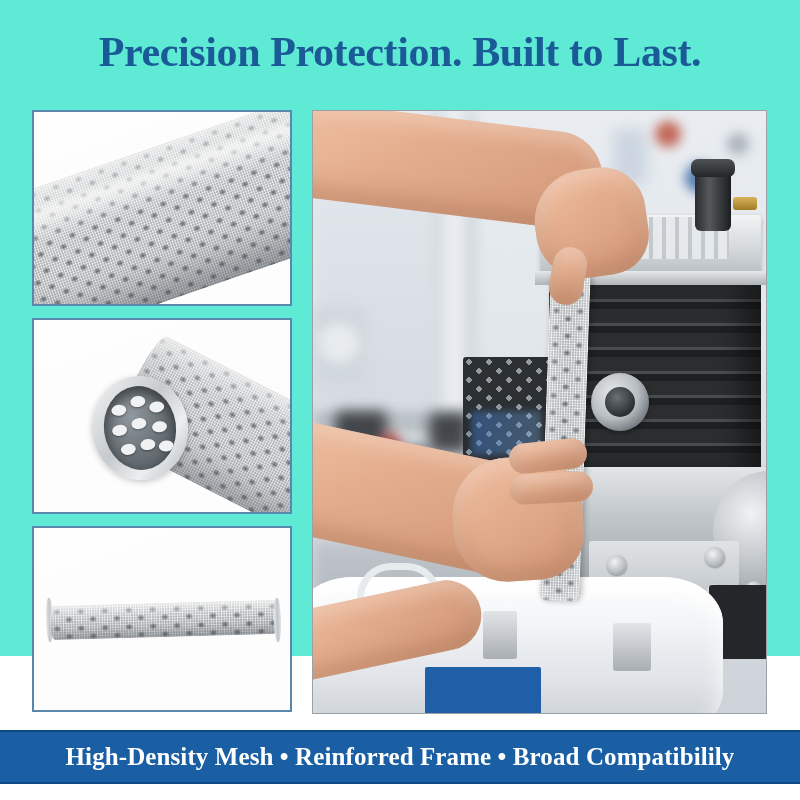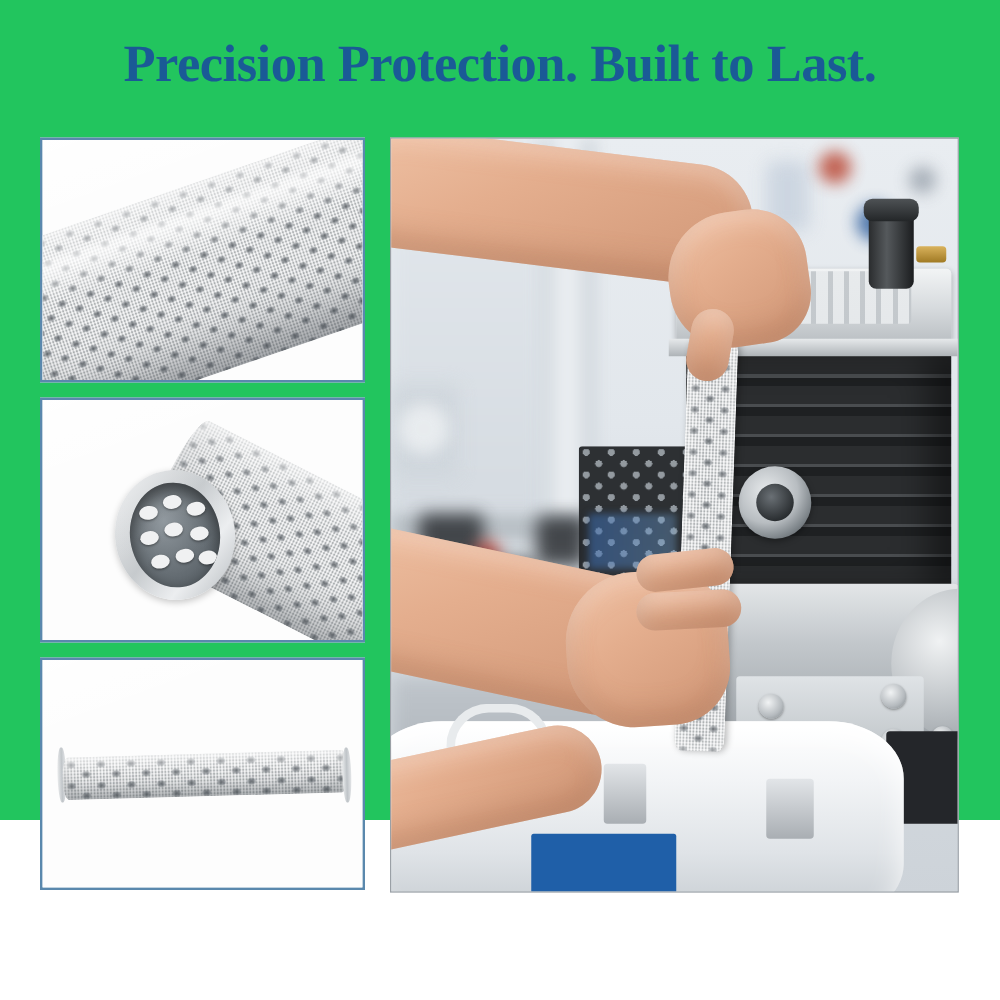--- a/index.html
+++ b/index.html
@@ -12,21 +12,21 @@
     height: 800px;
     overflow: hidden;
     font-family: "Liberation Serif", serif;
     position: relative;
   }
 
   #infographic {
     position: absolute;
     left: 0; top: 0;
     width: 800px; height: 656px;
-    background: #22c55e;
+    background: #5eead4;
   }
 
   
   .headline {
     position: absolute;
     left: 0; top: 28px;
     width: 800px;
     text-align: center;
     font-family: "Liberation Serif", serif;
     font-weight: bold;
@@ -500,14 +500,17 @@
     <div class="mp-layer skin hand-top"></div>
     <div class="mp-layer skin finger-top"></div>
 
     <div class="mp-layer skin arm-bottom"></div>
     <div class="mp-layer skin hand-bottom"></div>
     <div class="mp-layer skin finger-b1"></div>
     <div class="mp-layer skin finger-b2"></div>
     <div class="mp-layer skin arm-low"></div>
   </div>
 
+  <div class="banner">
+    <span class="banner-text">High-Density Mesh • Reinforred Frame • Broad Compatibilily</span>
+  </div>
 
 </div>
 
 </body></html>

